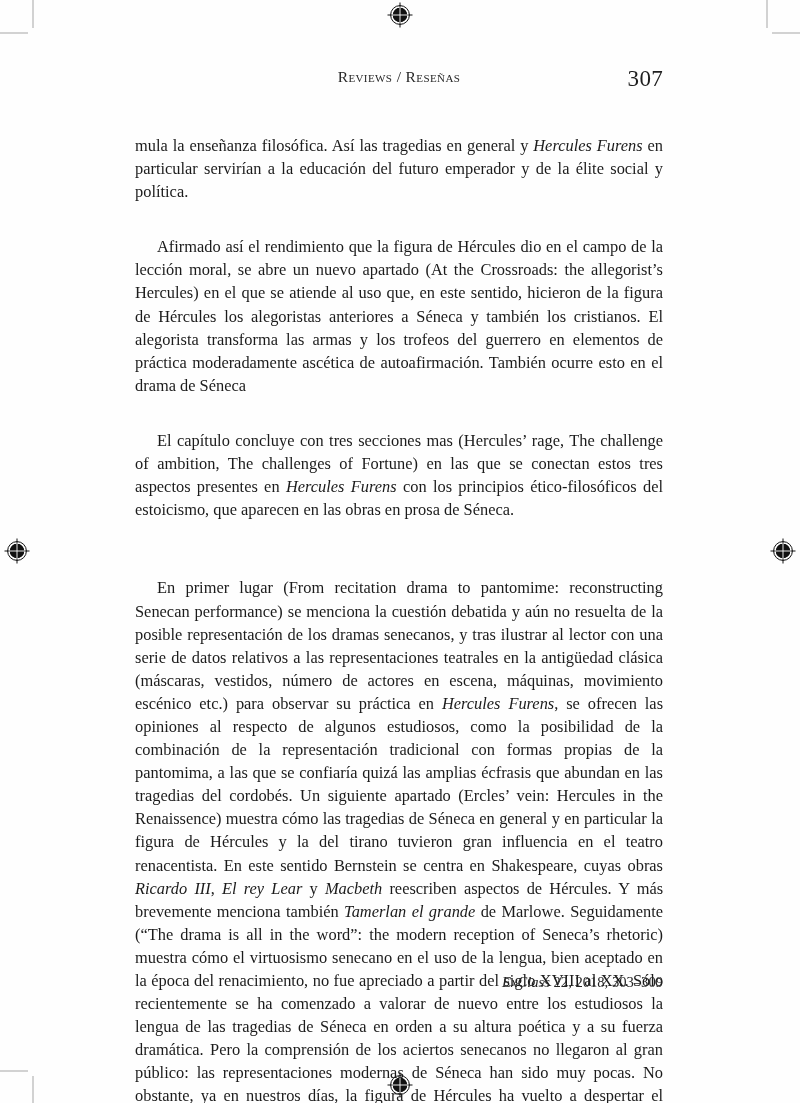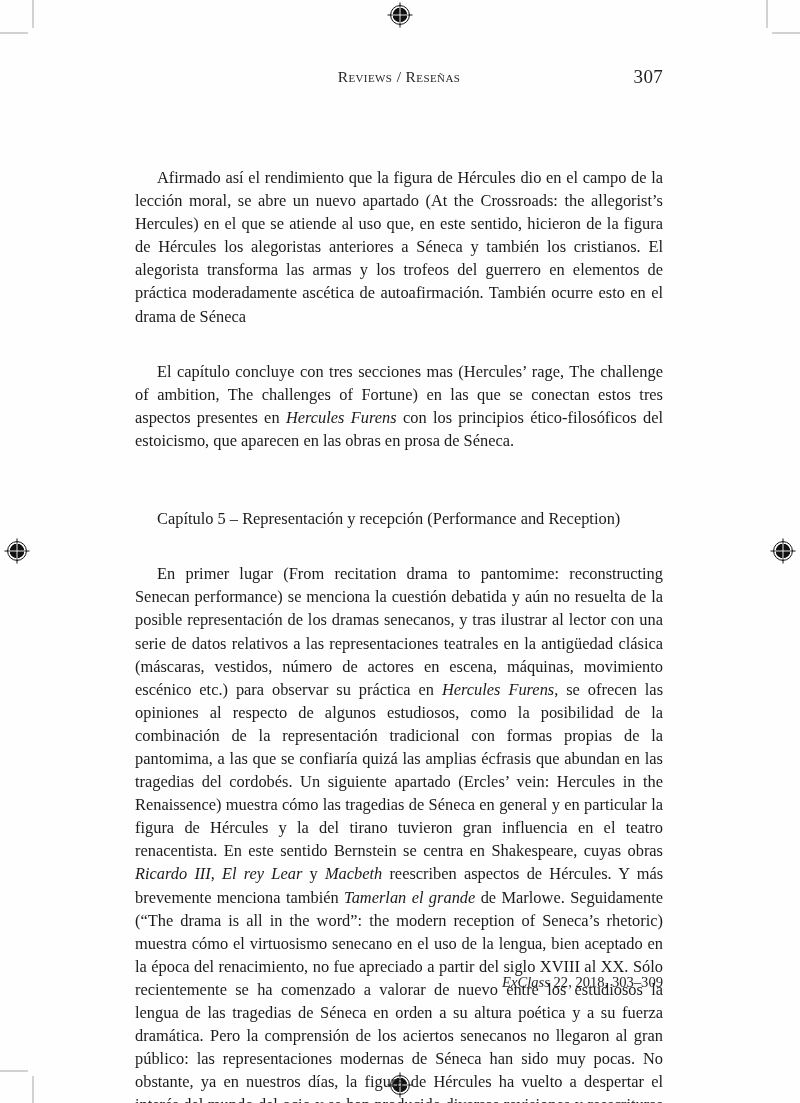--- a/index.html
+++ b/index.html
@@ -62,21 +62,21 @@
     font-variant: small-caps;
     font-size: 15.5px;
     letter-spacing: 0.4px;
     color: #262626;
     white-space: nowrap;
   }
   .folio {
     position: absolute;
     right: 0;
     top: -2px;
-    font-size: 19px;
+    font-size: 23px;
     color: #1e1e1e;
     letter-spacing: 0.3px;
   }
 
   
   .textblock {
     position: absolute;
     left: 135px;
     top: 134px;
     width: 528px;
@@ -171,24 +171,24 @@
       <line x1="5" y1="13" x2="21" y2="13" stroke="#fff" stroke-width="0.9"></line>
     </svg>
   </div>
 
   <div class="running-head">
     <span class="head-title">Reviews / Reseñas</span>
     <span class="folio">307</span>
   </div>
 
   <div class="textblock" id="textblock">
+      <p><span>mula la enseñanza filosófica. Así las tragedias en general y </span><span class="it">Hercules Furens</span><span> en particular servirían a la educación del futuro emperador y de la élite social y política.</span></p>
       <p class="indent"><span>Afirmado así el rendimiento que la figura de Hércules dio en el campo de la lección moral, se abre un nuevo apartado (At the Crossroads: the allegorist’s Hercules) en el que se atiende al uso que, en este sentido, hicieron de la figura de Hércules los alegoristas anteriores a Séneca y también los cristianos. El alegorista transforma las armas y los trofeos del guerrero en elementos de práctica moderadamente ascética de autoafirmación. También ocurre esto en el drama de Séneca</span></p>
       <p class="indent"><span>El capítulo concluye con tres secciones mas (Hercules’ rage, The challenge of ambition, The challenges of Fortune) en las que se conectan estos tres aspectos presentes en </span><span class="it">Hercules Furens</span><span> con los principios ético-filosóficos del estoicismo, que aparecen en las obras en prosa de Séneca.</span></p>
       <div class="gap"></div>
-      <p class="indent"><span>Capítulo 5  – Representación y recepción (Performance and Reception)</span></p>
       <p class="indent"><span>En primer lugar (From recitation drama to pantomime: reconstructing Senecan performance) se menciona la cuestión debatida y aún no resuelta de la posible representación de los dramas senecanos, y tras ilustrar al lector con una serie de datos relativos a las representaciones teatrales en la antigüedad clásica (máscaras, vestidos, número de actores en escena, máquinas, movimiento escénico etc.) para observar su práctica en </span><span class="it">Hercules Furens</span><span>, se ofrecen las opiniones al respecto de algunos estudiosos, como la posibilidad de la combinación de la representación tradicional con formas propias de la pantomima, a las que se confiaría quizá las amplias écfrasis que abundan en las tragedias del cordobés. Un siguiente apartado (Ercles’ vein: Hercules in the Renaissence) muestra cómo las tragedias de Séneca en general y en particular la figura de Hércules y la del tirano tuvieron gran influencia en el teatro renacentista. En este sentido Bernstein se centra en Shakespeare, cuyas obras </span><span class="it">Ricardo III</span><span>, </span><span class="it">El rey Lear</span><span> y </span><span class="it">Macbeth</span><span> reescriben aspectos de Hércules. Y más brevemente menciona también </span><span class="it">Tamerlan el grande</span><span> de Marlowe. Seguidamente (“The drama is all in the word”: the modern reception of Seneca’s rhetoric) muestra cómo el virtuosismo senecano en el uso de la lengua, bien aceptado en la época del renacimiento, no fue apreciado a partir del siglo XVIII al XX. Sólo recientemente se ha comenzado a valorar de nuevo entre los estudiosos la lengua de las tragedias de Séneca en orden a su altura poética y a su fuerza dramática. Pero la comprensión de los aciertos senecanos no llegaron al gran público: las representaciones modernas de Séneca han sido muy pocas. No obstante, ya en nuestros días, la figura de Hércules ha vuelto a despertar el interés del mundo del ocio y se han producido diversas revisiones y reescrituras de su historia, generalmente motivadas por el tipo de público al que el producto iba dirigido: desde la relación de la locura de Hércules con el estrés postraumático que sufren los soldados tras las guerras, a la tendencia a</span></p>
     </div>
 
   <div class="footer">
     <span class="j">ExClass</span><span> 22, 2018, 303–309</span>
   </div>
 
 </div>
 
 </body></html>

